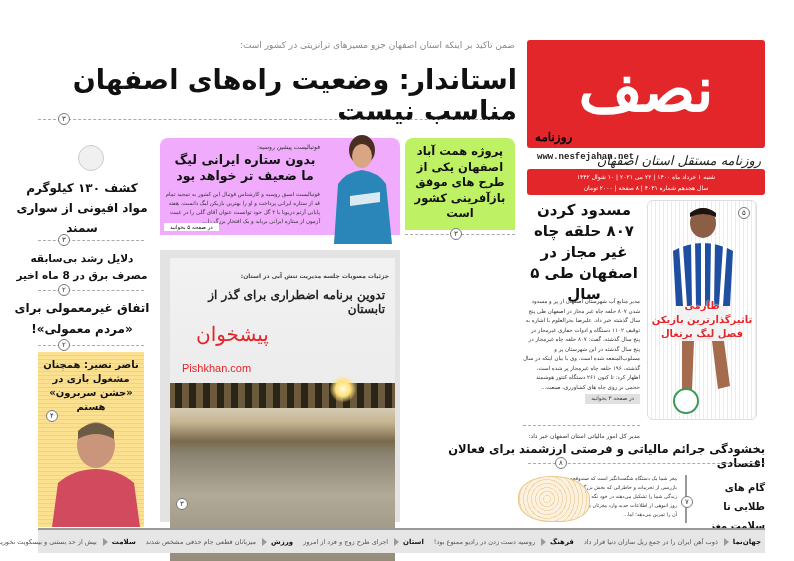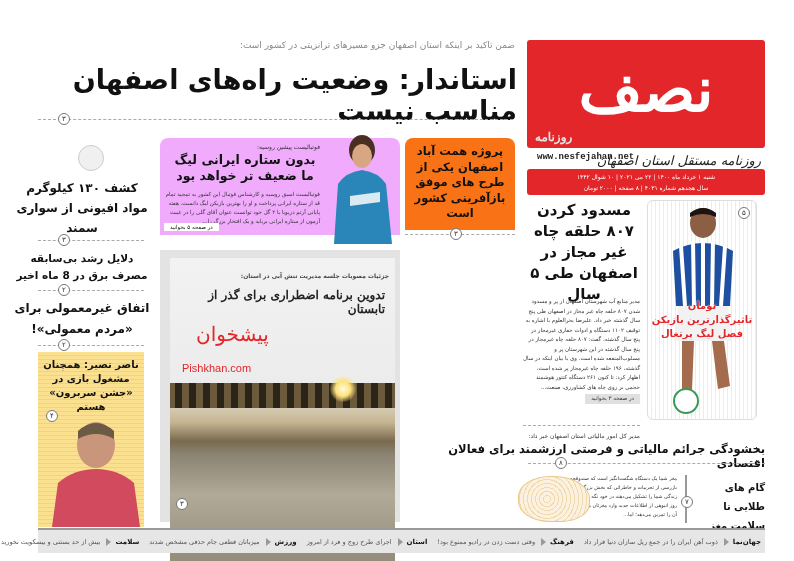--- a/index.html
+++ b/index.html
@@ -2,34 +2,34 @@
 <html><head>
 <meta charset="utf-8">
 <style>
   * { box-sizing: border-box; margin: 0; padding: 0; }
   body { width: 794px; height: 561px; background: #ffffff; font-family: "DejaVu Sans", sans-serif; overflow: hidden; position: relative; direction: rtl; color: #111; }
   .abs { position: absolute; }
 
   
   .mast { left: 527px; top: 40px; width: 238px; height: 108px; background: #e3262a; border-radius: 3px; overflow: hidden; }
   .mast .logo { position: absolute; left: 0; right: 0; top: 4px; text-align: center; color: #fff; font-family: "DejaVu Serif", serif; font-weight: bold; font-size: 62px; line-height: 92px; letter-spacing: -2px; }
-  .mast .sub { position: absolute; left: 8px; bottom: 4px; color: #e5e5e5; font-family: "DejaVu Serif", serif; font-weight: bold; font-size: 12px; }
+  .mast .sub { position: absolute; left: 8px; bottom: 4px; color: #000000; font-family: "DejaVu Serif", serif; font-weight: bold; font-size: 12px; }
   .site { left: 527px; top: 152px; width: 238px; height: 14px; font-size: 8px; }
   .site .url { position: absolute; left: 10px; top: 0; direction: ltr; font-family: Liberation Mono, monospace; font-weight: bold; font-size: 9px; color: #222; }
   .site .tag { position: absolute; right: 4px; top: 1px; font-size: 13px; color: #222; font-style: italic; }
   .datebar { left: 527px; top: 169px; width: 238px; height: 26px; background: #e3262a; border-radius: 3px; color: #fff; font-size: 6px; text-align: center; line-height: 11px; padding-top: 2px; }
 
   
   .kicker { left: 120px; top: 40px; width: 395px; text-align: right; font-size: 9px; color: #888; }
   .headline { left: 12px; top: 64px; width: 505px; text-align: right; font-size: 27px; font-weight: bold; color: #111; letter-spacing: -1px; }
   .dash { border-top: 1px dashed #aaa; height: 0; }
   .pagenum { width: 12px; height: 12px; border: 1px solid #777; border-radius: 50%; font-size: 7px; line-height: 10px; text-align: center; background: #fff; color: #333; direction: ltr; }
 
   
-  .box1 { left: 405px; top: 138px; width: 110px; height: 92px; background: #f97316; border-radius: 8px 8px 0 0; padding: 6px 4px; text-align: center; font-size: 11.5px; font-weight: bold; line-height: 15.5px; }
+  .box1 { left: 405px; top: 138px; width: 110px; height: 92px; background: #bef264; border-radius: 8px 8px 0 0; padding: 6px 4px; text-align: center; font-size: 11.5px; font-weight: bold; line-height: 15.5px; }
   
   .box2 { left: 160px; top: 138px; width: 240px; height: 97px; background: #f0abfc; border-radius: 8px 8px 0 0; }
   .box2 .k { position: absolute; right: 80px; top: 5px; font-size: 6px; color: #333; }
   .box2 .t { position: absolute; right: 80px; top: 14px; width: 150px; text-align: center; font-size: 12.5px; font-weight: bold; line-height: 16px; }
   .box2 .b { position: absolute; right: 80px; top: 52px; width: 155px; text-align: right; font-size: 5.5px; line-height: 9px; color: #333; }
   .box2 .more { position: absolute; left: 4px; bottom: 4px; background: #fff; font-size: 5.5px; padding: 1px 6px; }
   .player1 { left: 320px; top: 132px; width: 80px; height: 112px; }
 
   
   .lhead { left: 12px; width: 140px; text-align: center; font-weight: bold; color: #111; }
@@ -153,21 +153,21 @@
     <ellipse cx="55" cy="22" rx="13" ry="15" fill="#8c5e44"></ellipse>
     <path d="M42 12 Q55 2 68 12 L68 16 Q55 10 42 16 Z" fill="#1c1410"></path>
     <path d="M25 50 Q55 34 85 50 L82 105 L28 105 Z" fill="#1f4fa0"></path>
     <path d="M33 45 L37 105 M45 40 L46 105 M55 38 L55 105 M65 40 L64 105 M77 45 L73 105" stroke="#fff" stroke-width="4"></path>
     <path d="M30 105 L80 105 L84 140 L26 140 Z" fill="#f2f2f2"></path>
     <path d="M34 140 L46 140 L44 190 L34 190 Z M64 140 L76 140 L82 185 L70 188 Z" fill="#a46b4d"></path>
     <circle cx="38" cy="200" r="12" fill="#fff" stroke="#3a9a5a" stroke-width="2"></circle>
   </svg>
   <div class="pagenum" style="position:absolute; right:6px; top:6px;">۵</div>
   <div class="cap">
-    <div>تومان</div>
+    <div>طارمی</div>
     <div>تاثیرگذارترین بازیکن</div>
     <div>فصل لیگ پرتغال</div>
   </div>
 </div>
 
 <div class="abs subk">مدیر کل امور مالیاتی استان اصفهان خبر داد:</div>
 <div class="abs subh">بخشودگی جرائم مالیاتی و فرصتی ارزشمند برای فعالان اقتصادی</div>
 <div class="abs dash" style="left:528px; top:463px; width:237px;"></div>
 <div class="abs pagenum" style="left:555px; top:457px;">۸</div>
 
@@ -178,21 +178,21 @@
   <div class="b">مغز شما یک دستگاه شگفت‌انگیز است که صندوقچه بازرسی از تجربیات و خاطراتی که بخش بزرگی از زندگی شما را تشکیل می‌دهند در خود نگه می‌دارد. هر روز انبوهی از اطلاعات جدید وارد مغزتان می‌شود که آن را تمرین می‌دهد؛ اما...</div>
   <div class="brain"></div>
 </div>
 
 <div class="abs ticker">
   <span class="sec">جهان‌نما</span>
   <span class="arr"></span>
   <span class="item">ذوب آهن ایران را در جمع ریل سازان دنیا قرار داد</span>
   <span class="sec">فرهنگ</span>
   <span class="arr"></span>
-  <span class="item">وقتی دست زدن در رادیو ممنوع بود!</span>
+  <span class="item">روسیه دست زدن در رادیو ممنوع بود!</span>
   <span class="sec">استان</span>
   <span class="arr"></span>
   <span class="item">اجرای طرح زوج و فرد از امروز</span>
   <span class="sec">ورزش</span>
   <span class="arr"></span>
   <span class="item">میزبانان قطعی جام حذفی مشخص شدند</span>
   <span class="sec">سلامت</span>
   <span class="arr"></span>
   <span class="item">بیش از حد بستنی و بیسکویت نخورید</span>
 </div>

